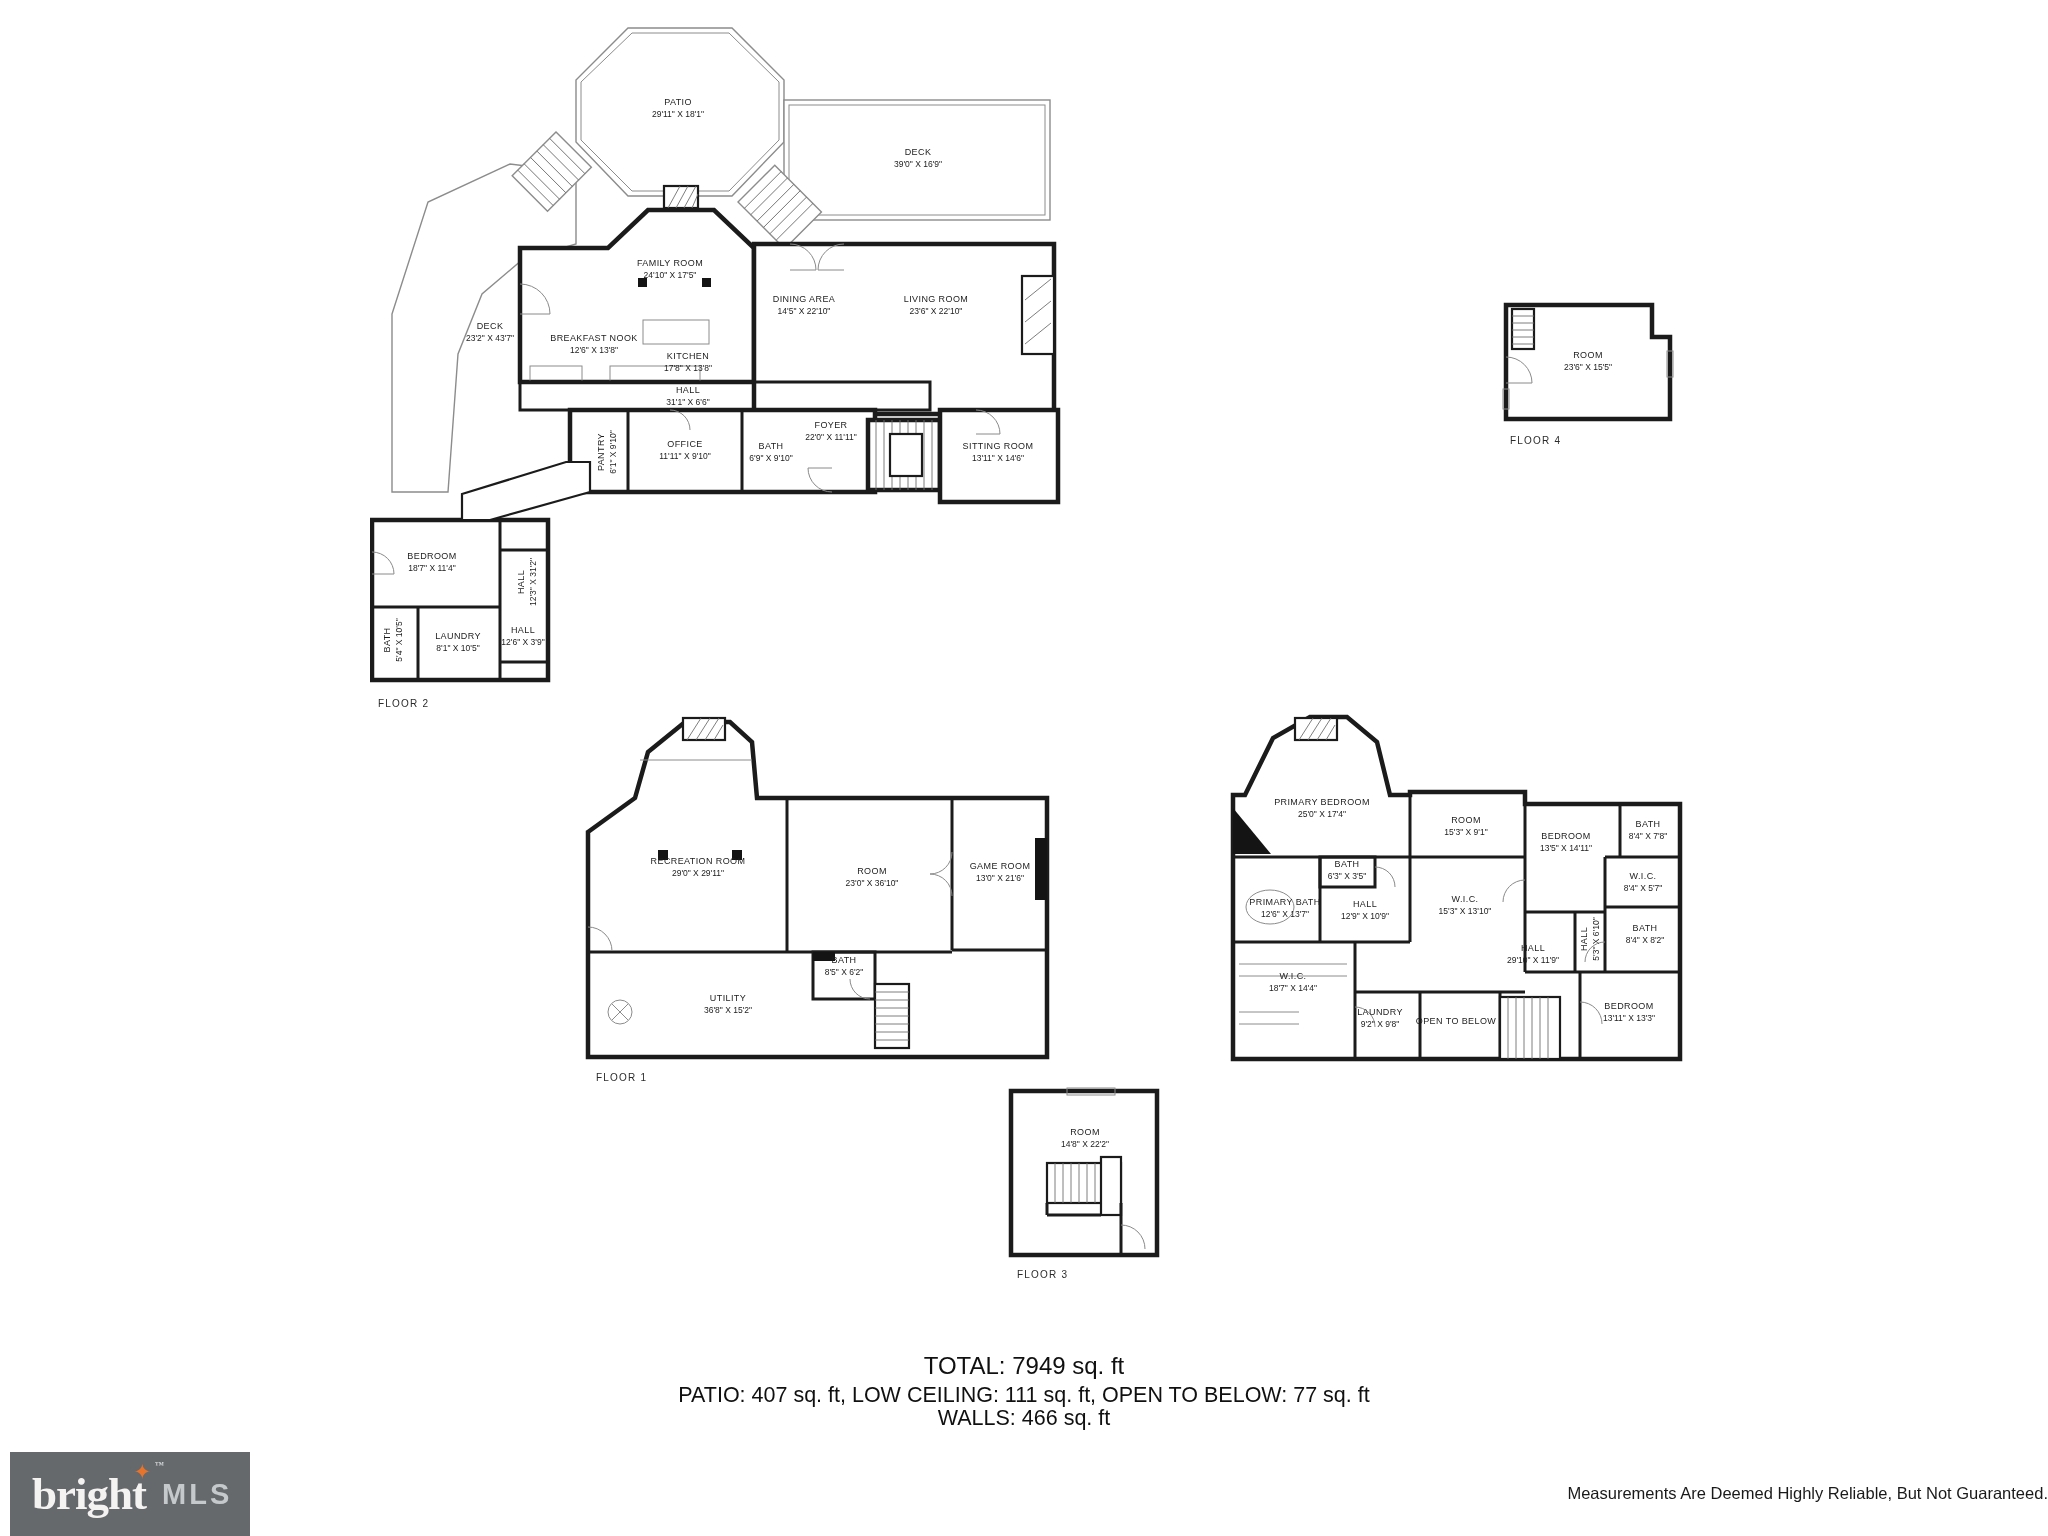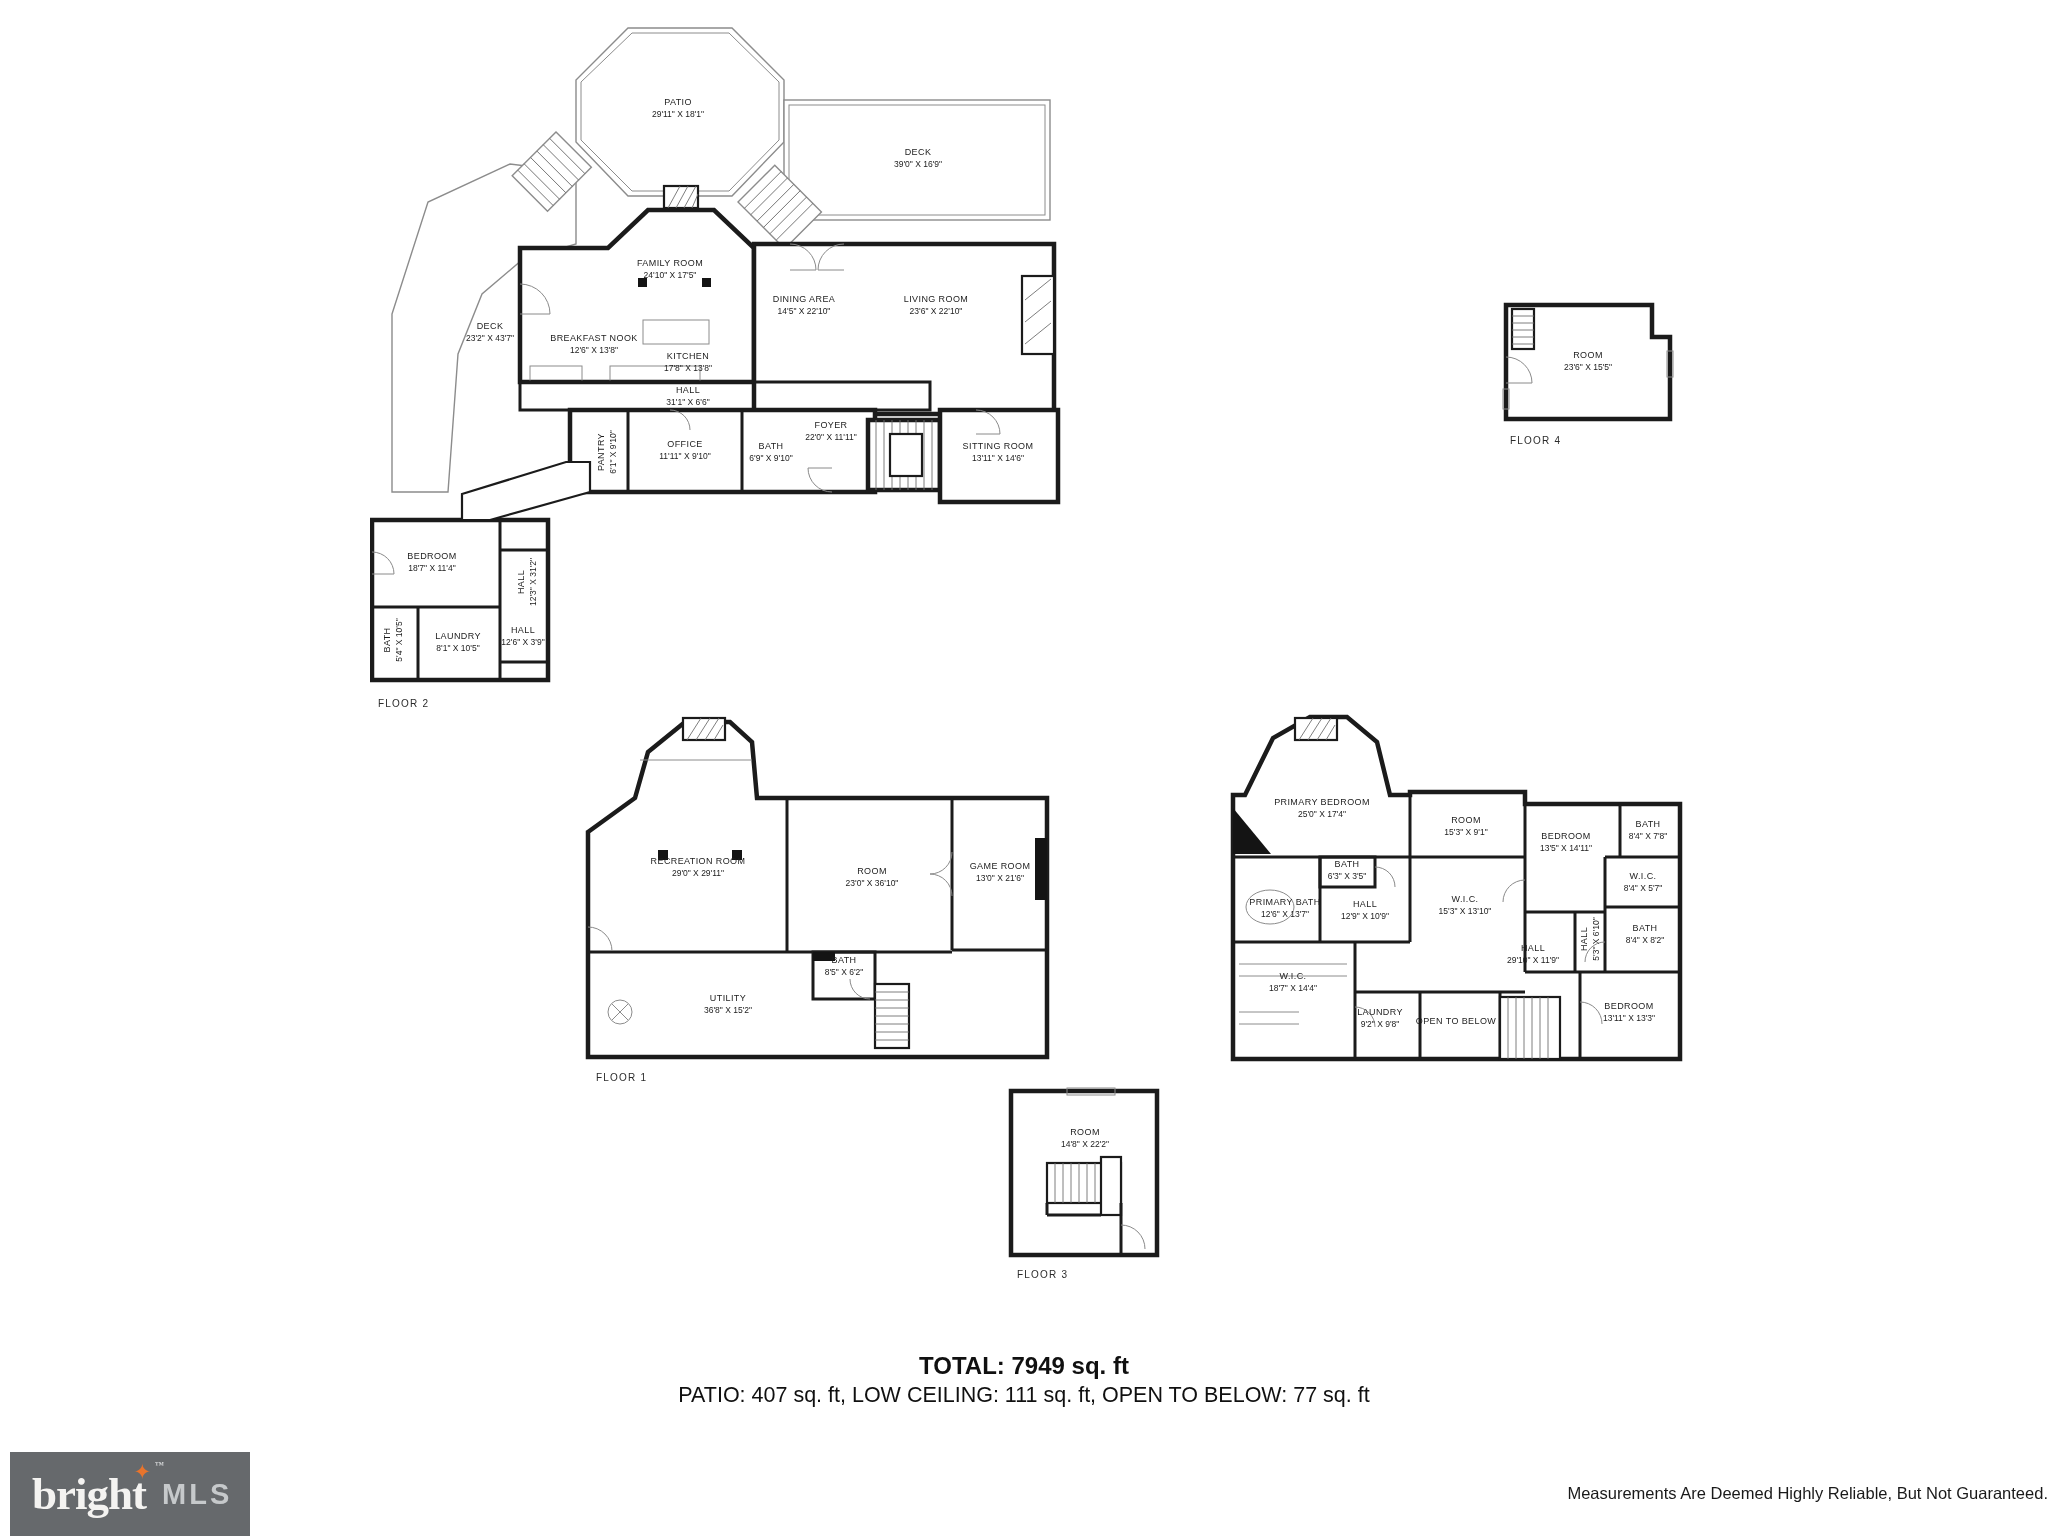--- a/index.html
+++ b/index.html
@@ -15,21 +15,21 @@
   .rung{stroke:#6f6f6f;stroke-width:0.9;fill:none;}
   .arc{fill:none;stroke:#8a8a8a;stroke-width:1;}
   .solid{fill:#141414;stroke:none;}
   .room-label{position:absolute;transform:translate(-50%,-50%);text-align:center;
       white-space:nowrap;line-height:1.3;z-index:5;}
   .room-label.rot{transform:translate(-50%,-50%) rotate(-90deg);}
   .rname{font-size:9px;letter-spacing:.4px;color:#1c1c1c;}
   .rdims{font-size:8.5px;color:#1c1c1c;}
   .floor-caption{position:absolute;font-size:10px;letter-spacing:1.2px;color:#2b2b2b;z-index:5;}
   .summary{position:absolute;left:0;top:1352px;width:100%;text-align:center;color:#101010;}
-  .summary .t{font-size:24px;font-weight:bold;margin-bottom:4px;}
+  .summary .t{font-size:24px;font-weight:normal;margin-bottom:4px;}
   .summary .l{font-size:21.5px;line-height:1.09;}
   .disclaimer{position:absolute;left:0;top:1484px;width:100%;text-align:right;
       font-size:16.5px;color:#1a1a1a;}
   .logo{position:absolute;left:10px;top:1452px;width:240px;height:84px;
       display:flex;align-items:center;padding-left:22px;box-sizing:border-box;}
   .brand{font-family:"Liberation Serif",serif;font-weight:bold;font-size:45px;
       color:#f4f3f1;position:relative;letter-spacing:-1px;}
   .brand-star{position:absolute;right:-4px;top:-8px;font-size:21px;font-family:"DejaVu Sans",sans-serif;}
   .brand-tm{position:absolute;right:-17px;top:-8px;font-size:9px;color:#d6d8d9;}
   .mls{font-size:29px;color:#c6c9cb;letter-spacing:3px;margin-left:16px;font-weight:700;}
@@ -388,20 +388,21 @@
       <div class="room-label" style="left: 88px; top: 68px;">
         <div class="rname">ROOM</div>
         <div class="rdims">23'6" X 15'5"</div>
       </div>
     </div>
 </div>
 
 <div class="summary">
   <div class="t">TOTAL: 7949 sq. ft</div>
   <div class="l">PATIO: 407 sq. ft, LOW CEILING: 111 sq. ft, OPEN TO BELOW: 77 sq. ft</div>
+  <div class="l">WALLS: 466 sq. ft</div>
 </div>
 
 <div class="disclaimer">Measurements Are Deemed Highly Reliable, But Not Guaranteed.</div>
 
 <div class="logo" style="background: rgb(102, 105, 108);">
   <span class="brand">
     <span>bright</span>
     <span class="brand-star" style="color: rgb(232, 116, 44);">✦</span>
     <span class="brand-tm">™</span>
   </span>

